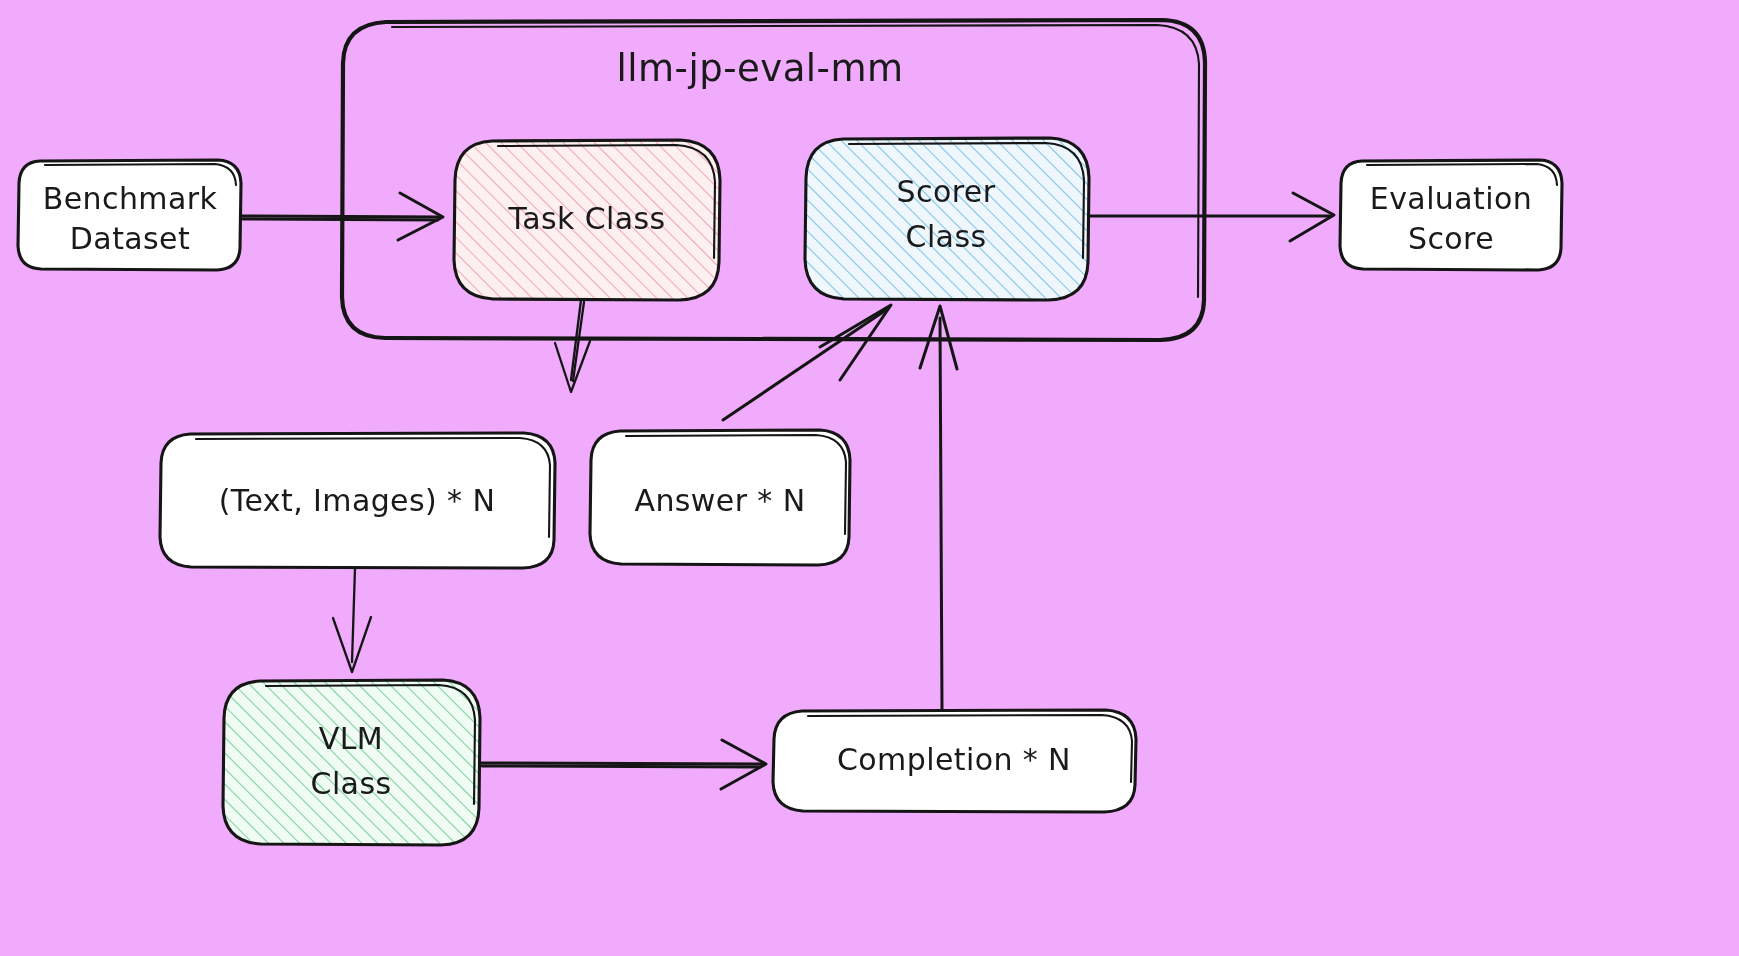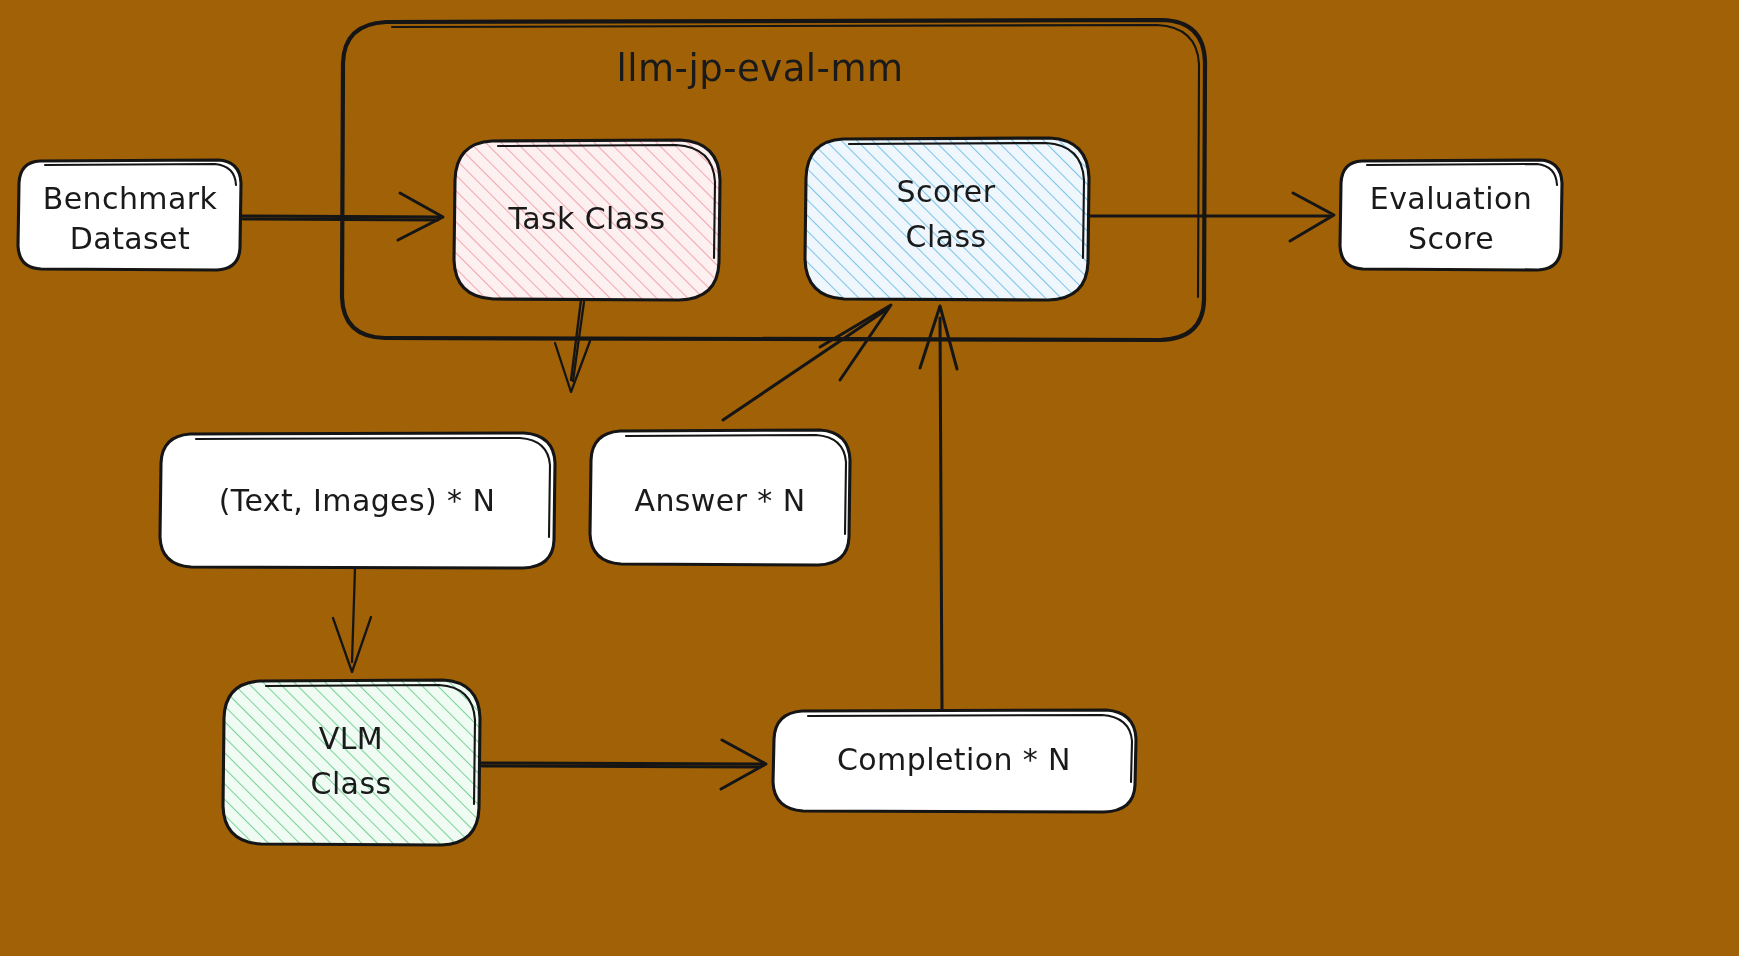--- a/index.html
+++ b/index.html
@@ -8,21 +8,21 @@
     padding: 0;
     background: #ffffff;
   }
   body {
     font-family: "DejaVu Sans", sans-serif;
   }
   #stage {
     position: relative;
     width: 1739px;
     height: 956px;
-    background: #a16207;
+    background: #f0abfc;
     overflow: hidden;
   }
   #diagram-svg {
     position: absolute;
     left: 0;
     top: 0;
     width: 1739px;
     height: 956px;
   }
   .node-label {

